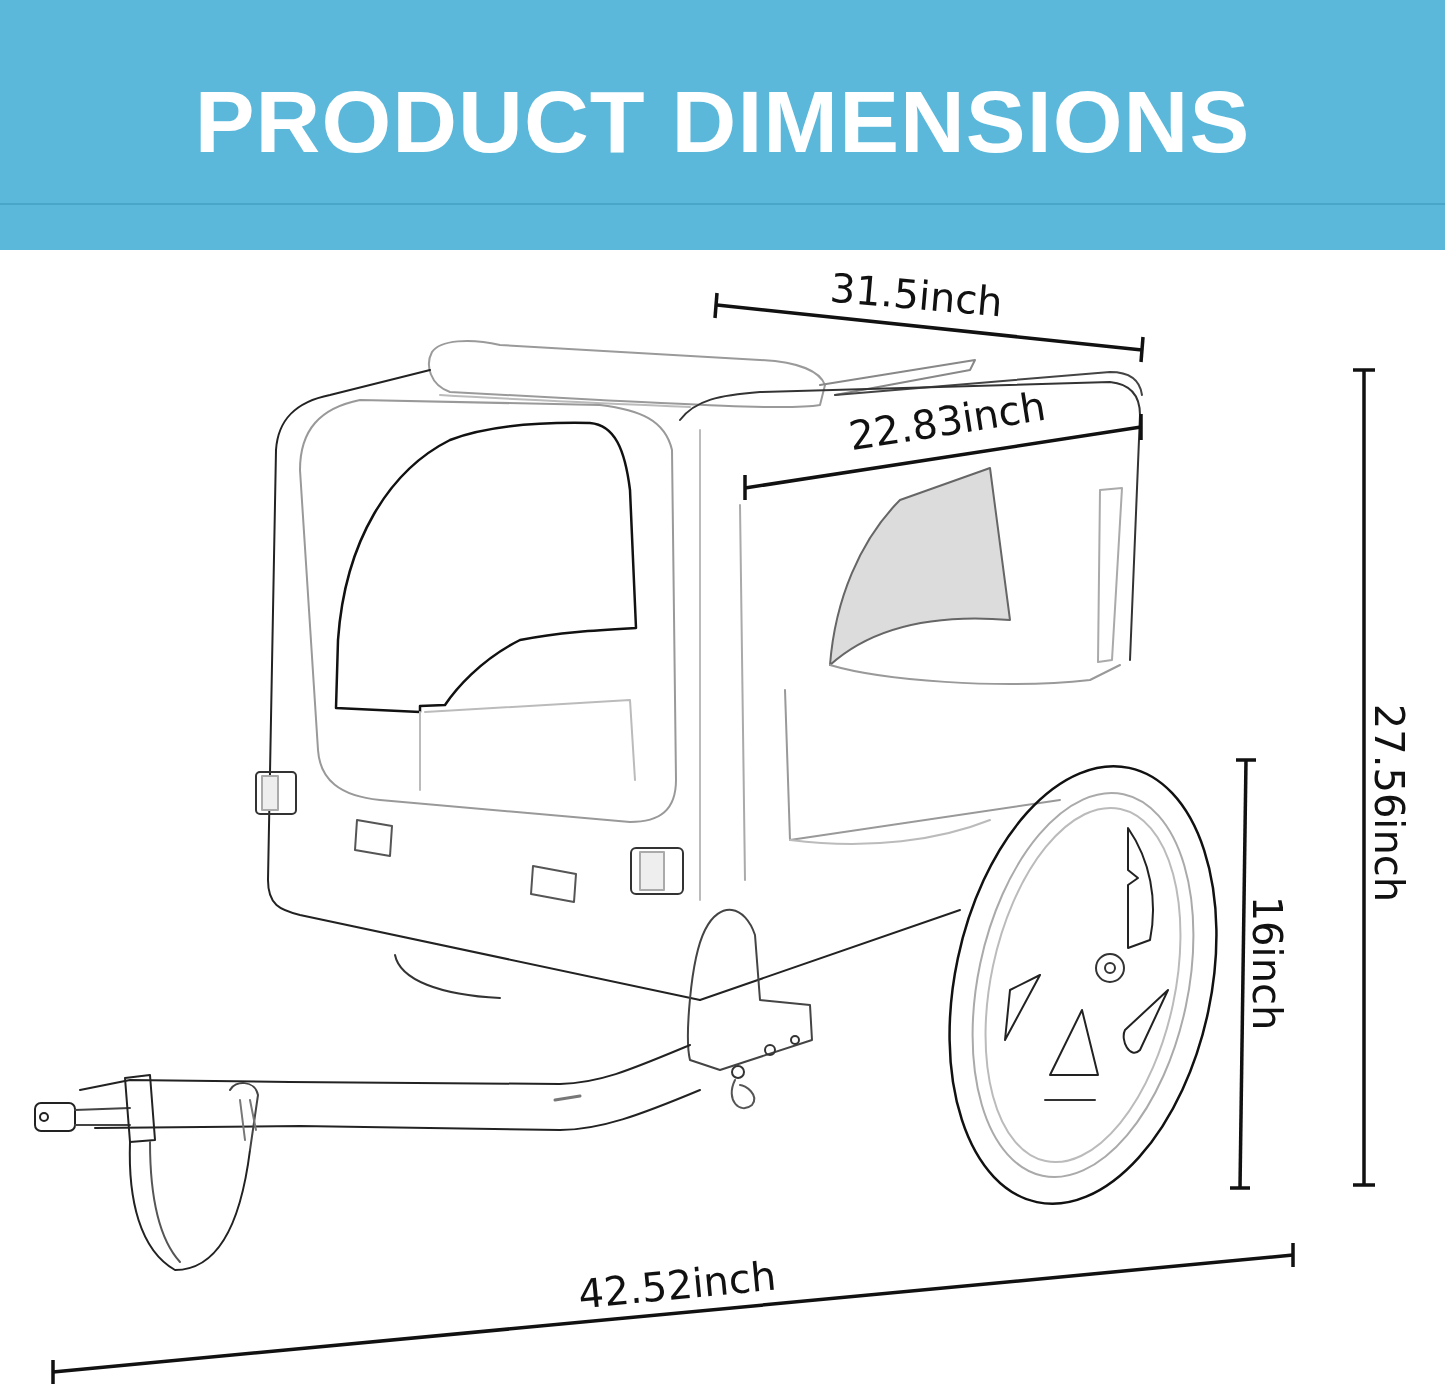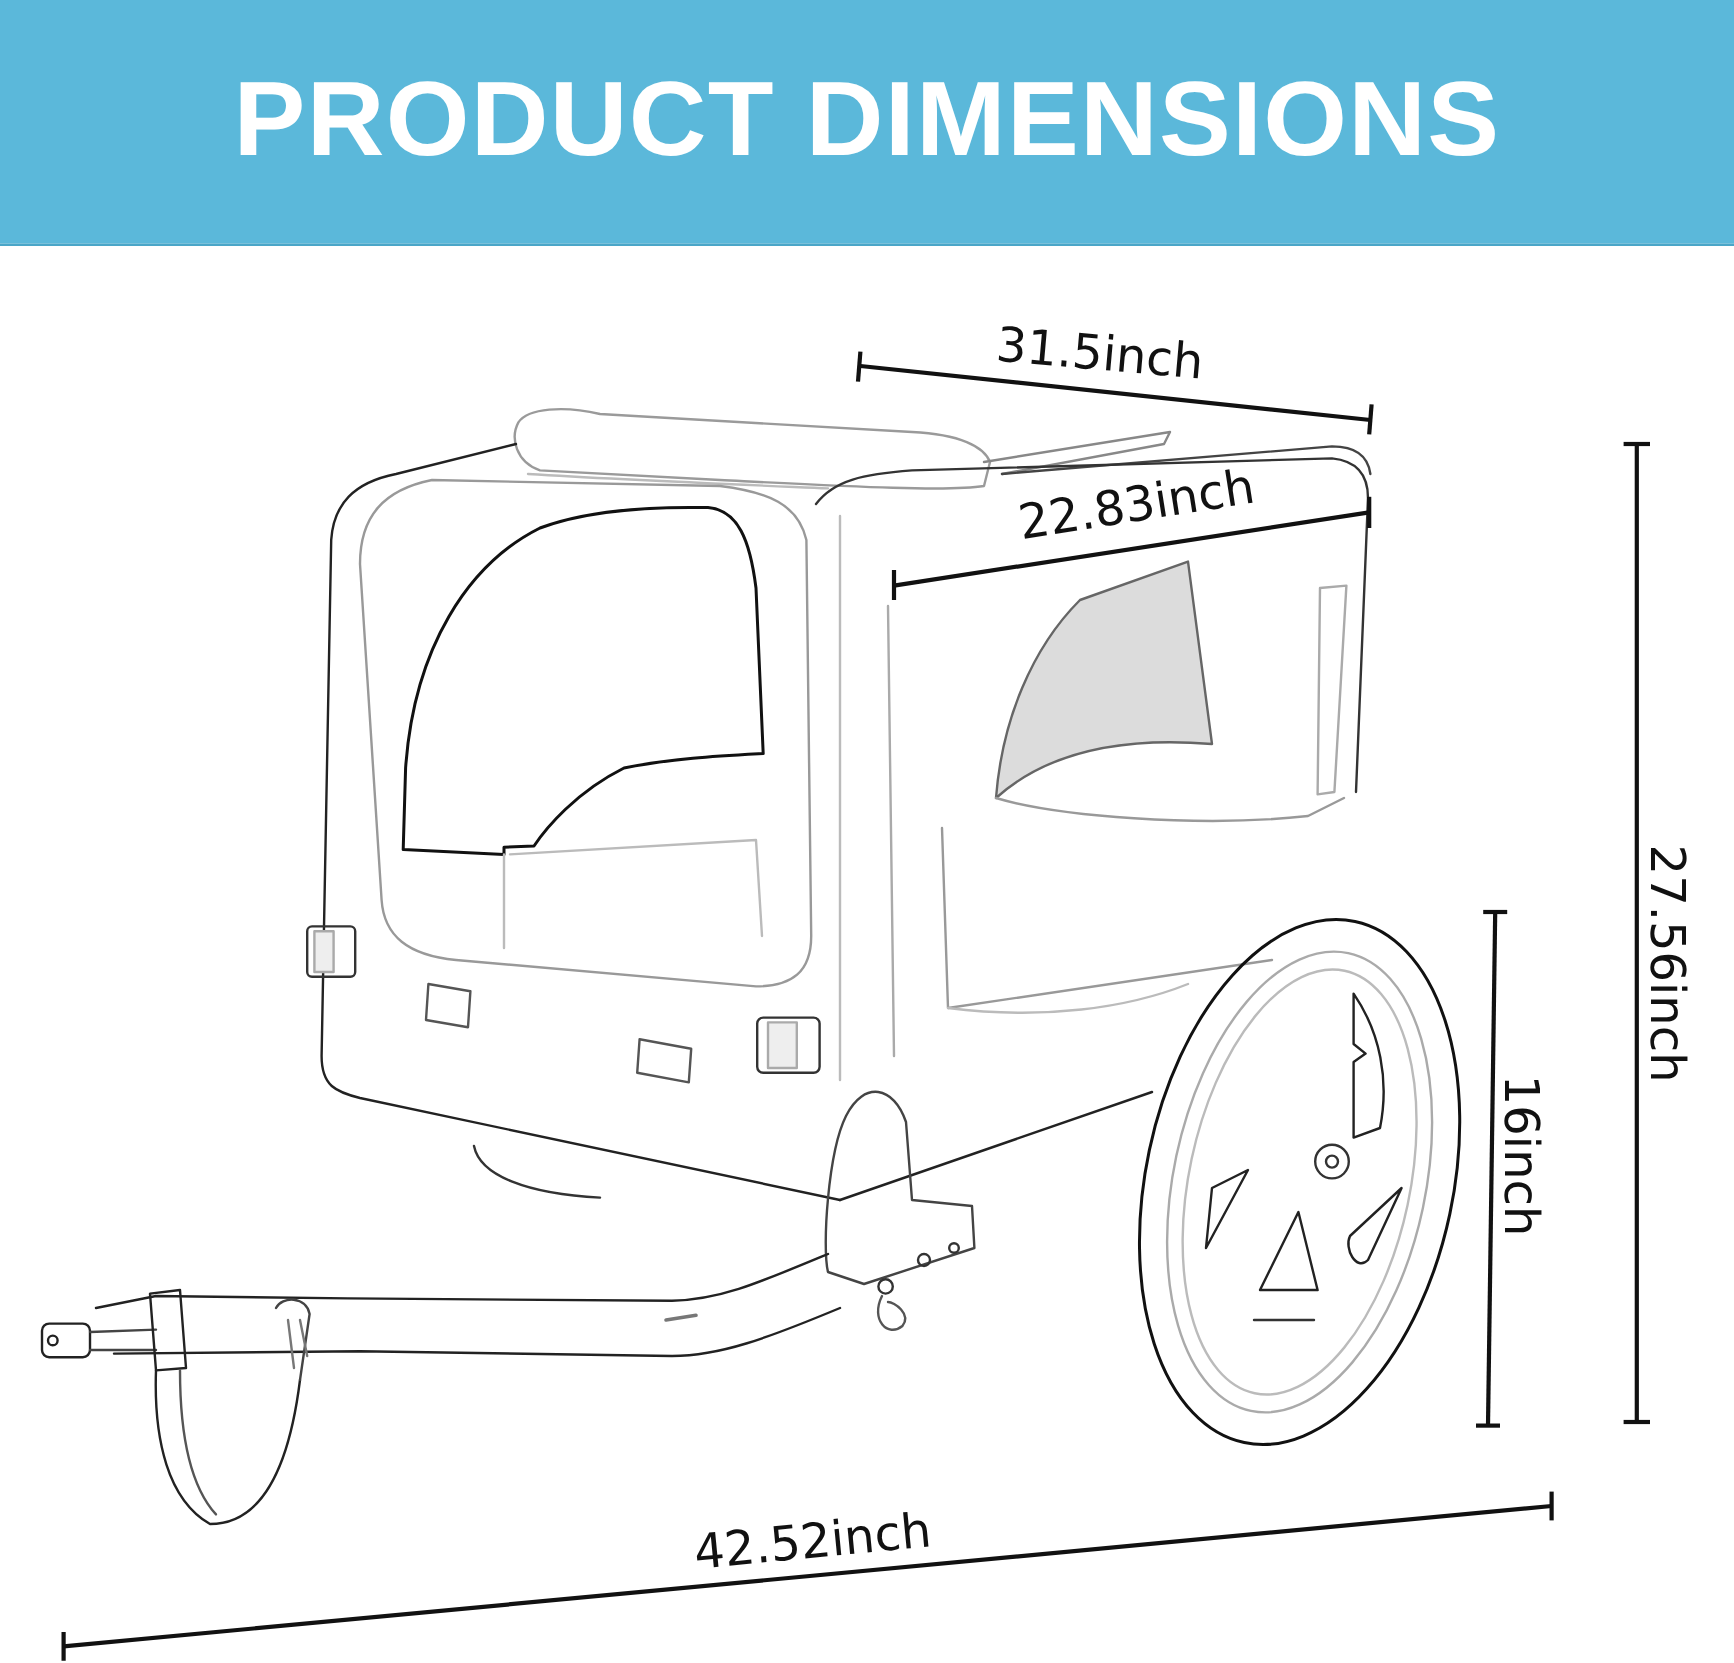--- a/index.html
+++ b/index.html
@@ -1,17 +1,17 @@
 <!DOCTYPE html>
 <html><head>
 <meta charset="utf-8">
 <style>
   html, body { margin: 0; padding: 0; background: #ffffff; }
   body { width: 1445px; height: 1386px; position: relative; overflow: hidden; font-family: "DejaVu Sans", sans-serif; }
-  .banner { position: absolute; left: 0; top: 0; width: 1445px; height: 203px; background: #5bb8da; display: flex; align-items: center; justify-content: center; }
+  .banner { position: absolute; left: 0; top: 0; width: 1445px; height: 250px; background: #5bb8da; display: flex; align-items: center; justify-content: center; }
   .banner-title { color: #ffffff; font-family: "Liberation Sans", sans-serif; font-weight: 700; font-size: 88px; letter-spacing: 1px; transform: scaleX(1.02); margin-top: -6px; }
   .banner-rule { position: absolute; left: 0; top: 203px; width: 1445px; height: 2px; background: #4aa6c8; }
   .drawing { position: absolute; left: 0; top: 0; width: 1445px; height: 1386px; }
   .dim-label { position: absolute; font-family: "DejaVu Sans", sans-serif; font-size: 40px; color: #111; white-space: nowrap; transform-origin: center center; }
 </style>
 </head>
 <body>
 
 <div class="banner">
   <div class="banner-title">PRODUCT DIMENSIONS</div>

